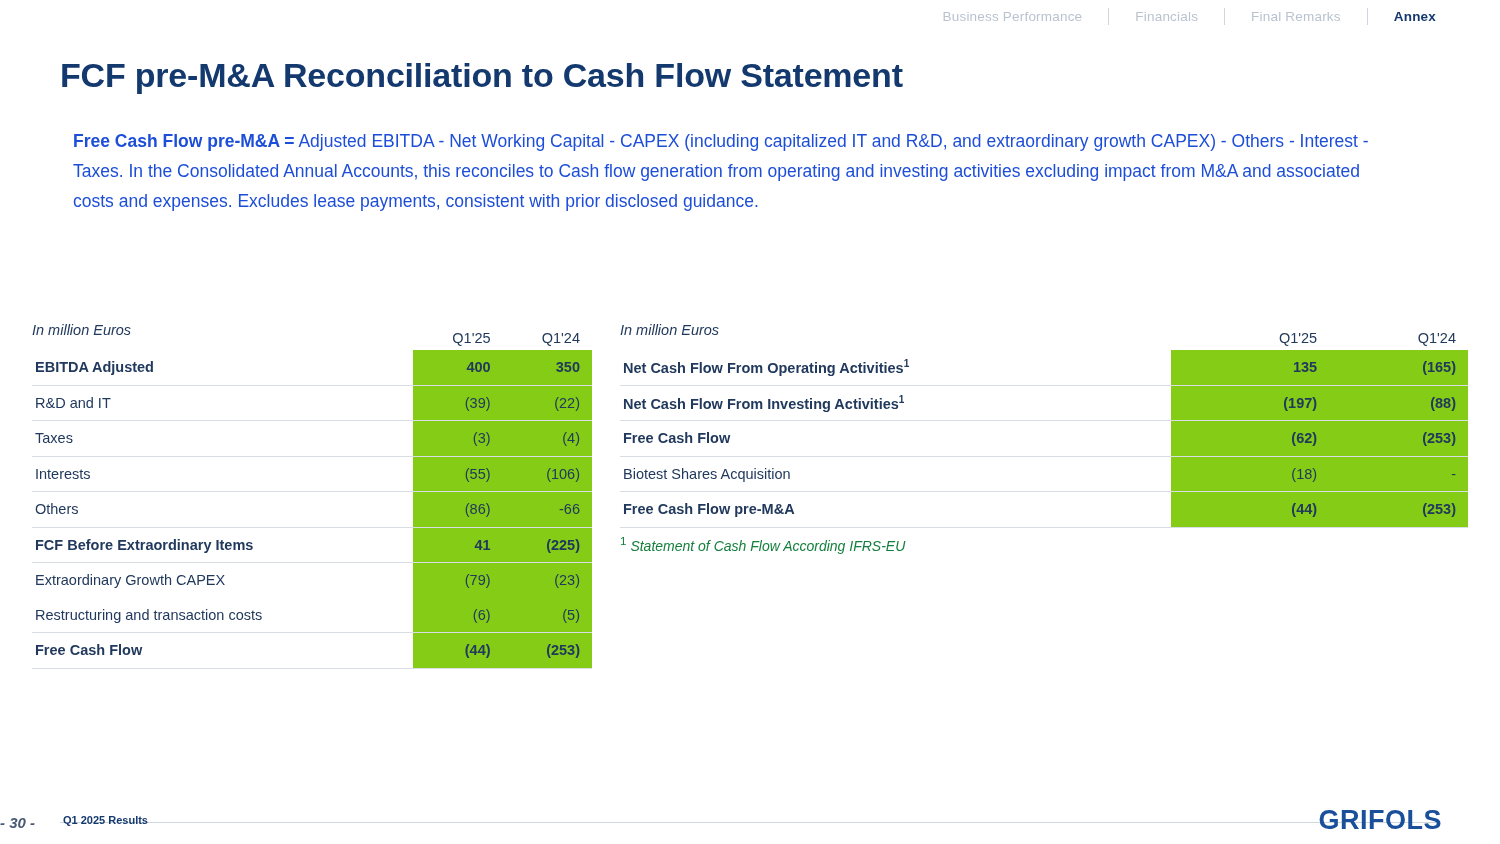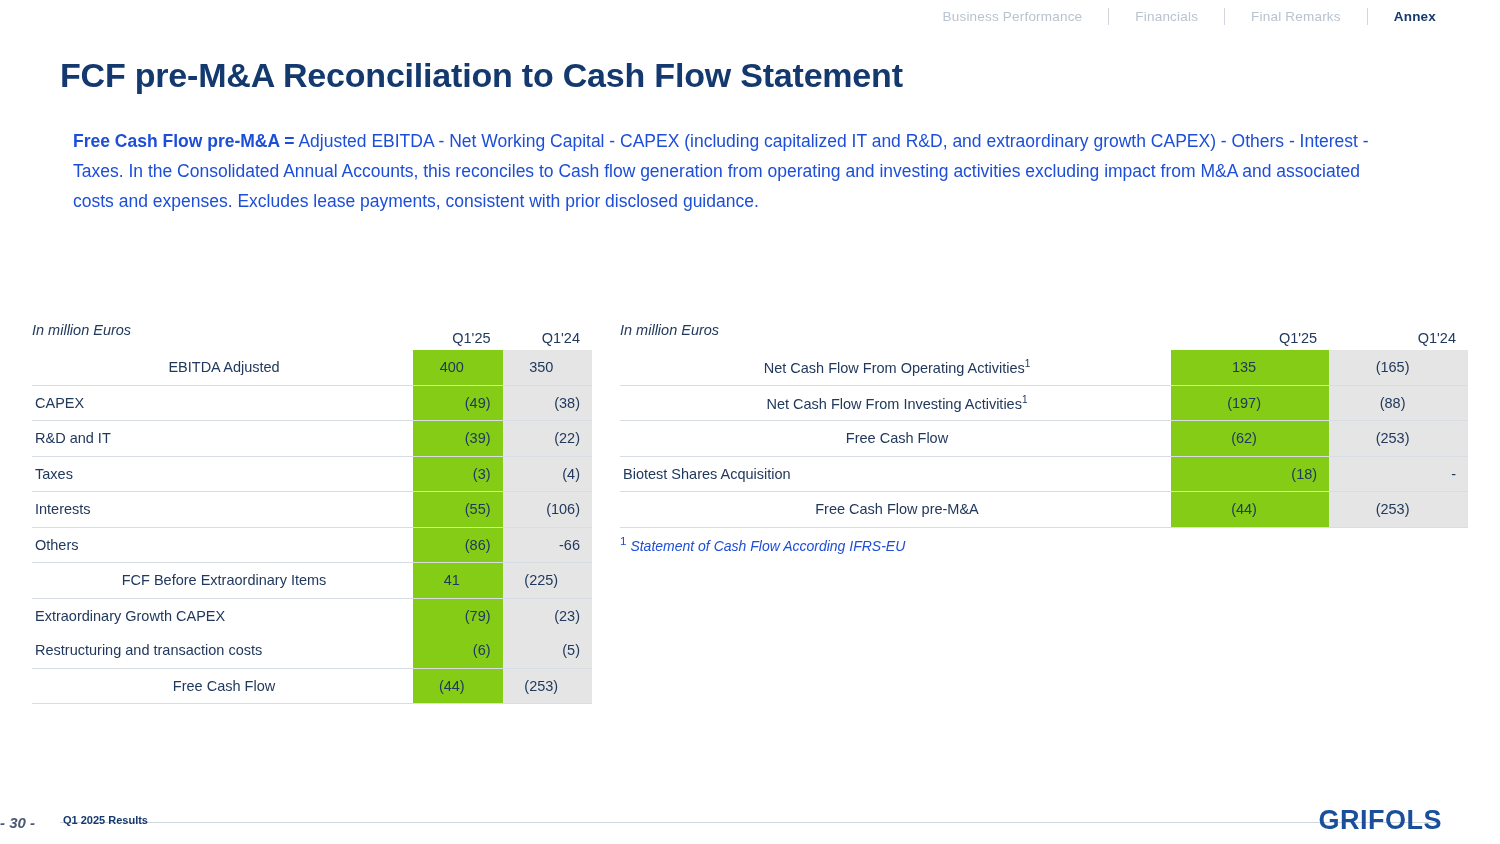--- a/index.html
+++ b/index.html
@@ -95,40 +95,40 @@
     border-bottom: 1px solid #d8dde4;
   }
   .row td.label {
     text-align: left;
     padding-left: 3px;
   }
   .row td.num {
     text-align: right;
     padding-right: 12px;
   }
-  .row.bold td { font-weight: normal; text-align: center; }
+  .row.bold td { font-weight: bold; }
   .row.noline td { border-bottom: none; }
   .shade-a { background: #84cc16; }
-  .shade-b { background: #e5e5e5; }
+  .shade-b { background: #84cc16; }
 
   
   #table-left { top: 330px; left: 32px; width: 560px; }
   #units-left { position: absolute; top: 314px; left: 32px; }
 
   
   #table-right { top: 330px; left: 620px; width: 848px; }
   #units-right { position: absolute; top: 314px; left: 620px; }
 
   .footnote {
     position: absolute;
     top: 534px;
     left: 620px;
     font-size: 14px;
     font-style: italic;
-    color: #1d4ed8;
+    color: #15803d;
   }
   .footnote sup { font-style: normal; }
 
   sup.fn { font-size: 10px; vertical-align: super; }
 
   
   .footer-line {
     position: absolute;
     left: 60px;
     right: 60px;
@@ -190,25 +190,20 @@
     <th style="width:400px"></th>
     <th style="width:80px;padding-right:12px">Q1'25</th>
     <th style="width:80px;padding-right:12px">Q1'24</th>
   </tr>
   <tr class="row bold">
     <td class="label">EBITDA Adjusted</td>
     <td class="num shade-a">400</td>
     <td class="num shade-b">350</td>
   </tr>
   <tr class="row">
-    <td class="label">CAPEX</td>
-    <td class="num shade-a">(49)</td>
-    <td class="num shade-b">(38)</td>
-  </tr>
-  <tr class="row">
     <td class="label">R&amp;D and IT</td>
     <td class="num shade-a">(39)</td>
     <td class="num shade-b">(22)</td>
   </tr>
   <tr class="row">
     <td class="label">Taxes</td>
     <td class="num shade-a">(3)</td>
     <td class="num shade-b">(4)</td>
   </tr>
   <tr class="row">

